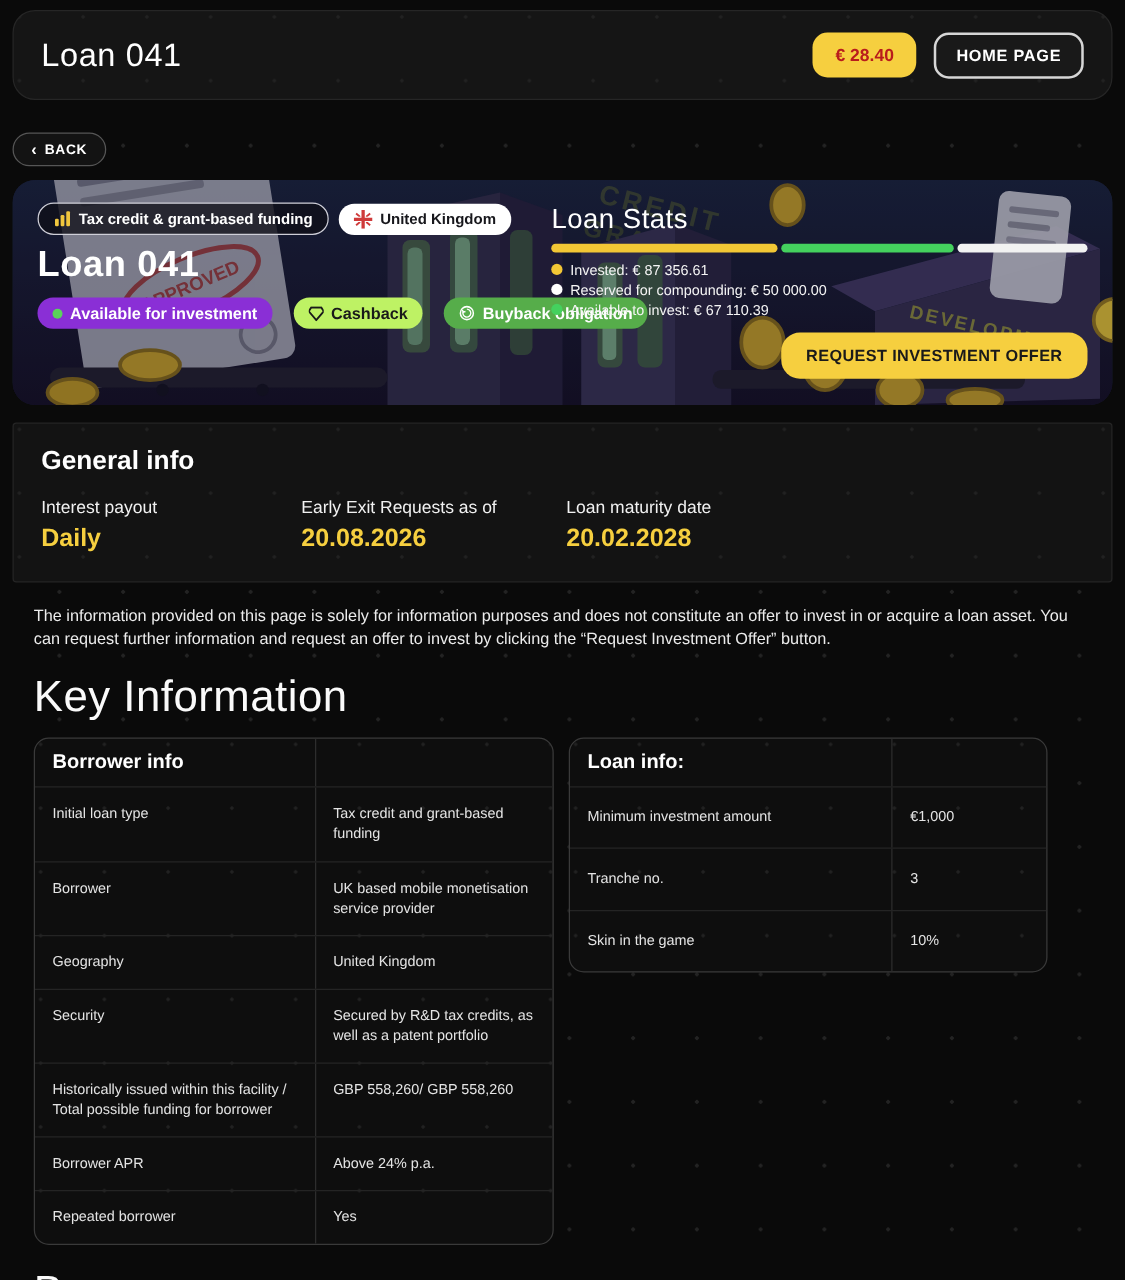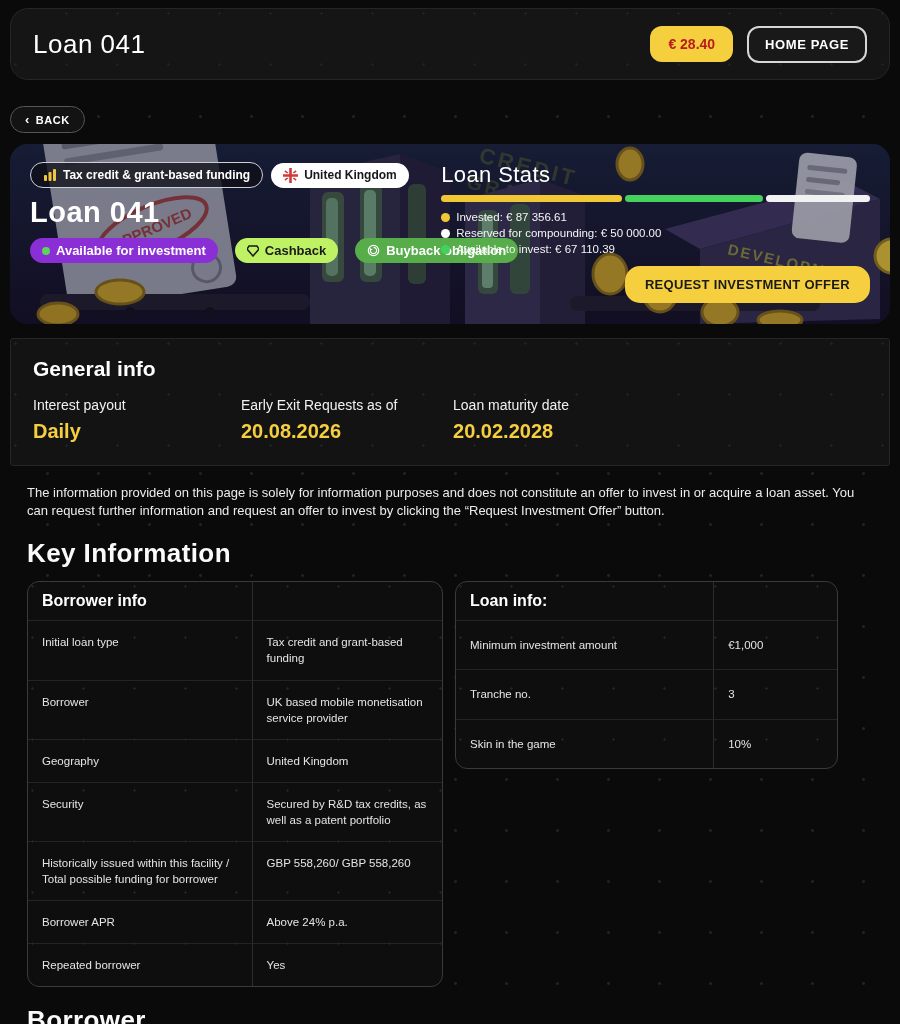--- a/index.html
+++ b/index.html
@@ -62,39 +62,39 @@
     display:inline-flex; align-items:center; gap:6px; border-radius:13px;
     font-size:13px; font-weight:700; padding:5px 12px; white-space:nowrap;
   }
   .dot { width:8px; height:8px; border-radius:50%; display:inline-block; flex:none; }
   .hero-right { width:52%; position:relative; padding-left:8px; }
   .stats-title { font-size:22px; font-weight:500; color:#fff; letter-spacing:.4px; }
   .progress { display:flex; margin-top:7px; height:7px; width:100%; }
   .progress span { height:7px; border-radius:4px; margin-right:3px; }
   .progress span:last-child { margin-right:0; }
   .legend { margin-top:9px; display:flex; flex-direction:column; gap:4px; }
-  .legend-item { display:flex; align-items:center; gap:6px; font-size:11.5px; color:#f4f4f4; }
+  .legend-item { display:flex; align-items:flex-start; gap:6px; font-size:11.5px; color:#f4f4f4; }
   .legend-item .dot { width:9px; height:9px; }
   .cta-btn {
     position:absolute; right:0; bottom:3px; border:none; cursor:pointer;
     border-radius:15px; padding:11px 20px; font-family:inherit;
     font-weight:800; font-size:13px; letter-spacing:.3px; color:#1a1a1a;
   }
   
   .general {
     margin:14px 10px 0; border-radius:3px; background-color:#131313;
     border:1px solid #252525; padding:18px 22px 22px;
   }
   .general-title { font-size:21px; font-weight:700; color:#fff; }
   .general-grid { display:grid; grid-template-columns:1.02fr 1.04fr 1.03fr 1fr; margin-top:16px; }
   .gi-label { font-size:14px; color:#f1f1f1; }
   .gi-value { margin-top:7px; font-size:20px; font-weight:700; }
   
   .disclaimer { margin:18px 27px 0; font-size:13px; line-height:1.4; color:#ececec; max-width:846px; }
-  .section-h { margin:18px 0 0 27px; font-size:26px; font-weight:700; letter-spacing:.4px; color:#fafafa; }
+  .section-h { margin:18px 0 0 27px; font-size:35px; font-weight:400; letter-spacing:.4px; color:#fafafa; }
   
   .tables { display:flex; gap:12px; margin:12px 27px 0; align-items:flex-start; }
   .table {
     border:1px solid #3a3a3a; border-radius:12px; background-color:#0e0e0e;
     overflow:hidden; flex:none;
   }
   .table-borrower { width:416px; }
   .table-loan { width:383px; }
   .trow { display:grid; border-top:1px solid #242424; }
   .trow:first-child { border-top:none; }

